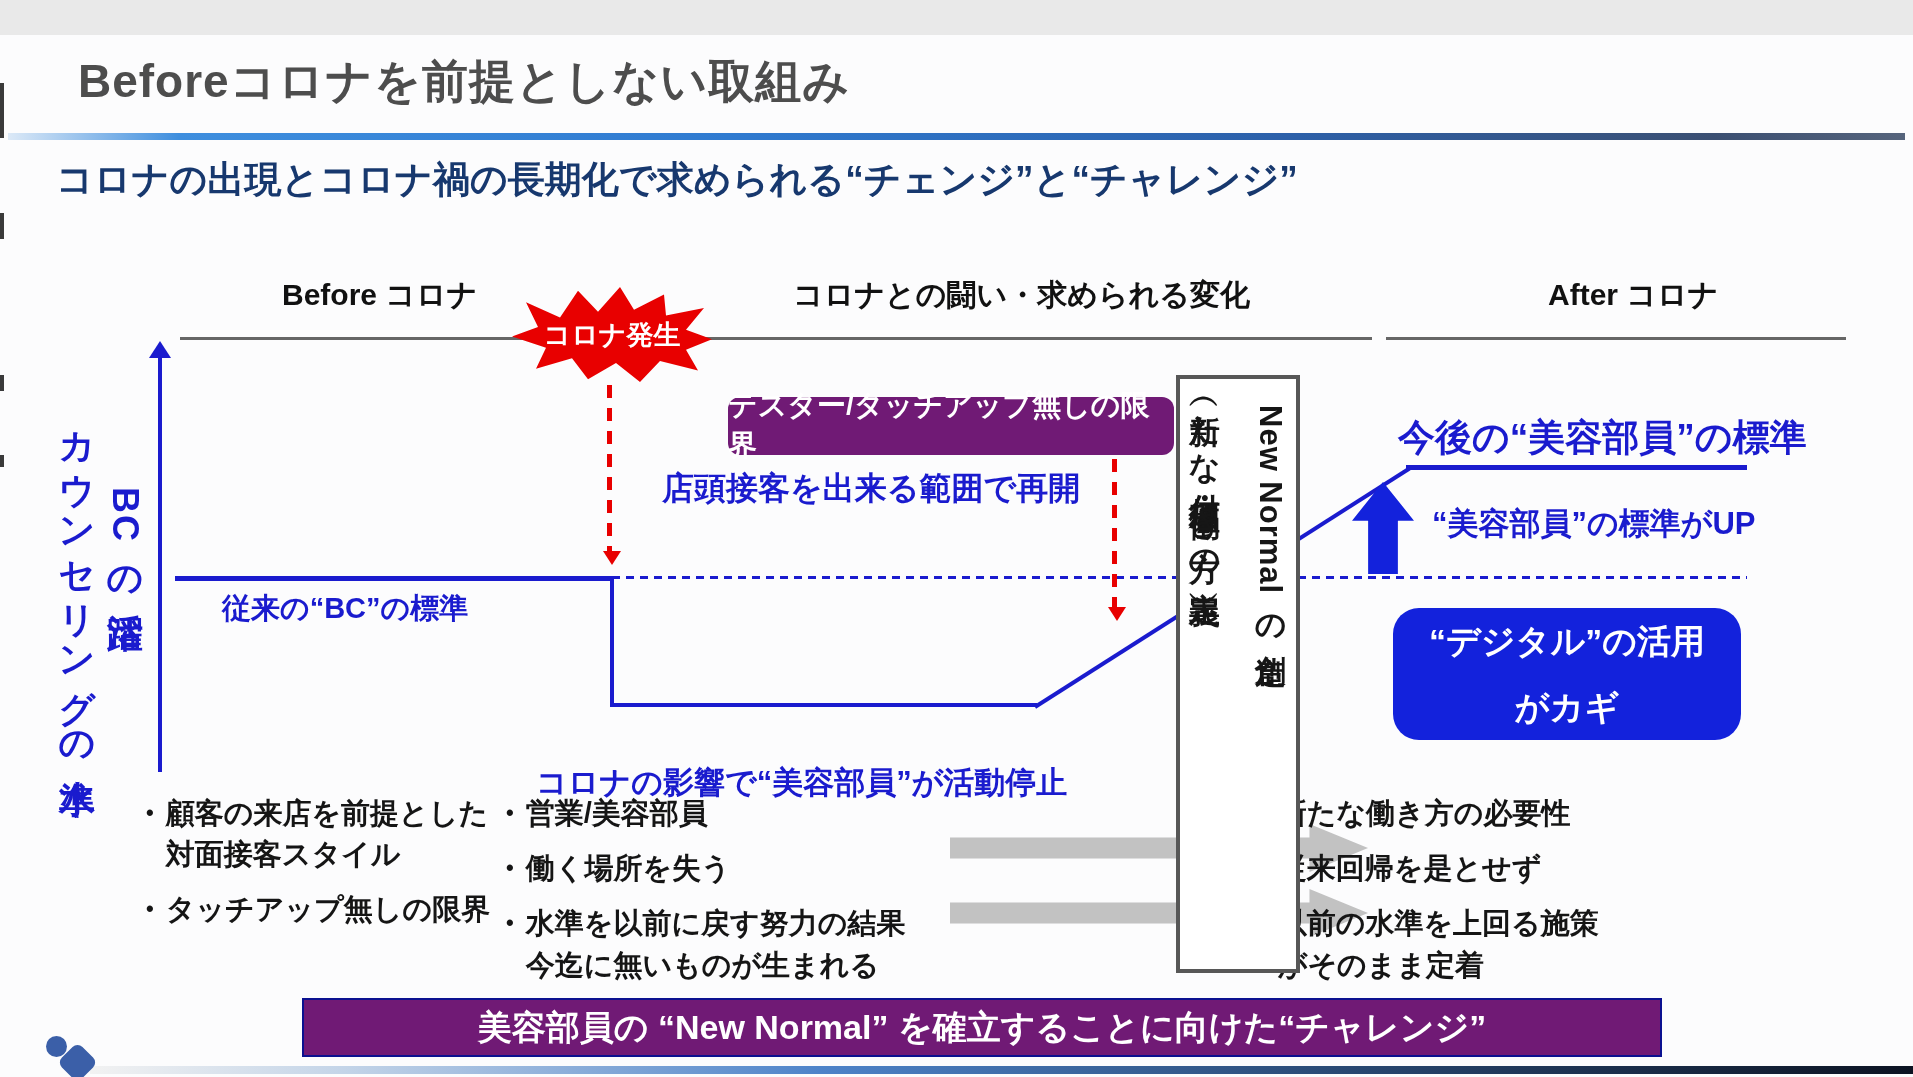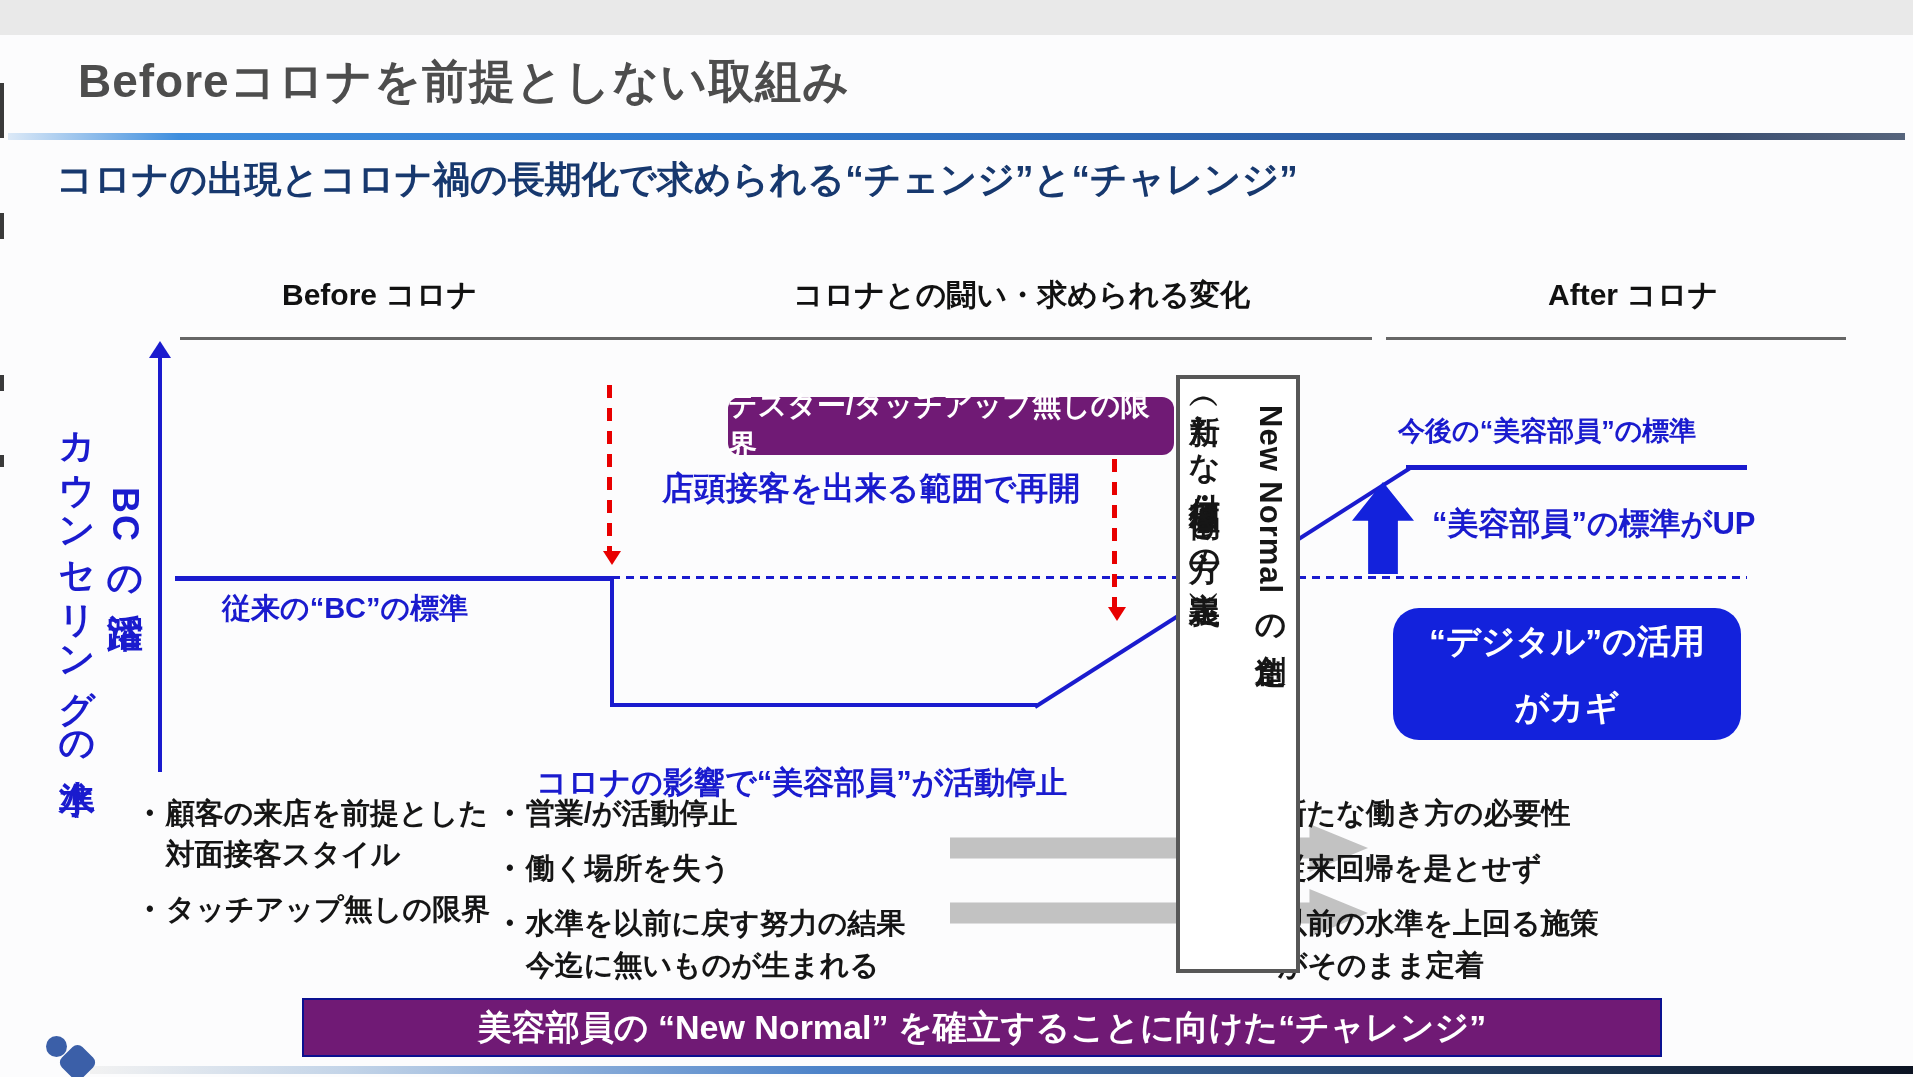--- a/index.html
+++ b/index.html
@@ -116,41 +116,44 @@
   <div class="vtext axis-outer">カウンセリングの水準</div>
   <div class="vtext axis-inner">BCの活躍</div>
 
   <div class="bluline" style="left:175px;top:541px;width:437px;height:5px;"></div>
   <div class="bluline" style="left:610px;top:541px;width:4px;height:131px;"></div>
   <div class="bluline" style="left:610px;top:668px;width:427px;height:4px;"></div>
   <div class="abs diag"></div>
   <div class="bluline" style="left:1406px;top:430px;width:341px;height:5px;"></div>
   <div class="abs dashed-blue"></div>
 
+  <div class="abs burst">
+      <span>コロナ発生</span>
+    </div>
   <div class="rdash" style="left:607px;top:350px;height:166px;"></div>
   <div class="rhead" style="left:603px;top:516px;"></div>
   <div class="rdash" style="left:1112px;top:424px;height:148px;"></div>
   <div class="rhead" style="left:1108px;top:572px;"></div>
 
   <div class="abs limit-box">
       <span>テスター/タッチアップ無しの限界</span>
     </div>
   <div class="blue-label" style="left:222px;top:554px;font-size:29px;">従来の“BC”の標準</div>
   <div class="blue-label" style="left:662px;top:432px;font-size:32px;">店頭接客を出来る範囲で再開</div>
   <div class="blue-label" style="left:536px;top:727px;font-size:31px;">コロナの影響で“美容部員”が活動停止</div>
 
   <div class="garrow" style="left:950px;top:789px;"></div>
   <div class="garrow" style="left:950px;top:854px;"></div>
 
   <div class="abs nn-box">
     <div class="nn-col nn-right">New Normalの創造</div>
     <div class="nn-col nn-left">（新たな付加価値・働き方の定義）</div>
   </div>
 
-  <div class="blue-label" style="left:1398px;top:378px;font-size:27px;">今後の“美容部員”の標準</div>
+  <div class="blue-label" style="left:1398px;top:378px;font-size:37px;">今後の“美容部員”の標準</div>
   <div class="abs up-arrow"></div>
   <div class="blue-label" style="left:1432px;top:468px;font-size:31px;">“美容部員”の標準がUP</div>
   <div class="abs digital-box">
     <span>“デジタル”の活用</span>
     <span>がカギ</span>
   </div>
 
   <div class="bullets" style="left:146px;top:758px;width:370px;">
     <div class="bi">
         <span class="bm">•</span>
@@ -158,21 +161,21 @@
 対面接客スタイル</span>
       </div>
     <div class="bi">
         <span class="bm">•</span>
         <span class="bt">タッチアップ無しの限界</span>
       </div>
   </div>
   <div class="bullets" style="left:506px;top:758px;width:420px;">
     <div class="bi">
         <span class="bm">•</span>
-        <span class="bt">営業/が活動停止</span>
+        <span class="bt">営業/美容部員</span>
       </div>
     <div class="bi">
         <span class="bm">•</span>
         <span class="bt">働く場所を失う</span>
       </div>
     <div class="bi">
         <span class="bm">•</span>
         <span class="bt">水準を以前に戻す努力の結果
 今迄に無いものが生まれる</span>
       </div>

